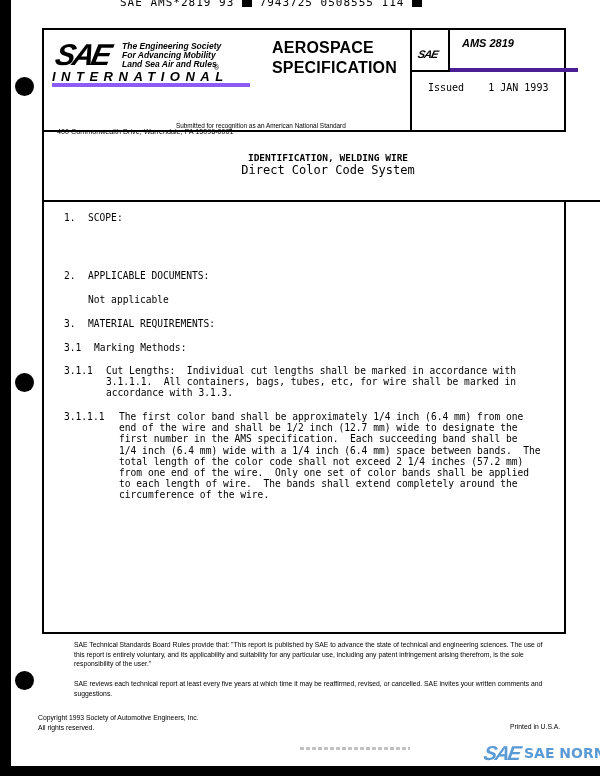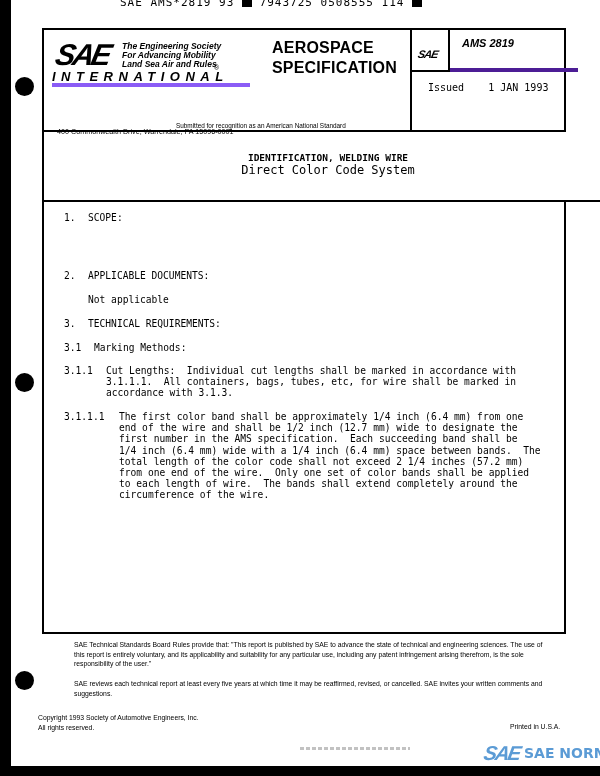--- a/index.html
+++ b/index.html
@@ -123,21 +123,21 @@
 
 <div class="body-box">
   <div class="mono" style="left:20px;top:10px">1.</div>
   <div class="mono" style="left:44px;top:10px">SCOPE:</div>
 
   <div class="mono" style="left:20px;top:68px">2.</div>
   <div class="mono" style="left:44px;top:68px">APPLICABLE DOCUMENTS:</div>
   <div class="mono" style="left:44px;top:92px">Not applicable</div>
 
   <div class="mono" style="left:20px;top:116px">3.</div>
-  <div class="mono" style="left:44px;top:116px">TECHNICAL REQUIREMENTS:</div>
+  <div class="mono" style="left:44px;top:116px">MATERIAL REQUIREMENTS:</div>
 
   <div class="mono" style="left:20px;top:140px">3.1</div>
   <div class="mono" style="left:50px;top:140px">Marking Methods:</div>
 
   <div class="mono" style="left:20px;top:163px">3.1.1</div>
   <div class="mono" style="left:62px;top:163px">Cut Lengths:  Individual cut lengths shall be marked in accordance with
 3.1.1.1.  All containers, bags, tubes, etc, for wire shall be marked in
 accordance with 3.1.3.</div>
 
   <div class="mono" style="left:20px;top:209px">3.1.1.1</div>

